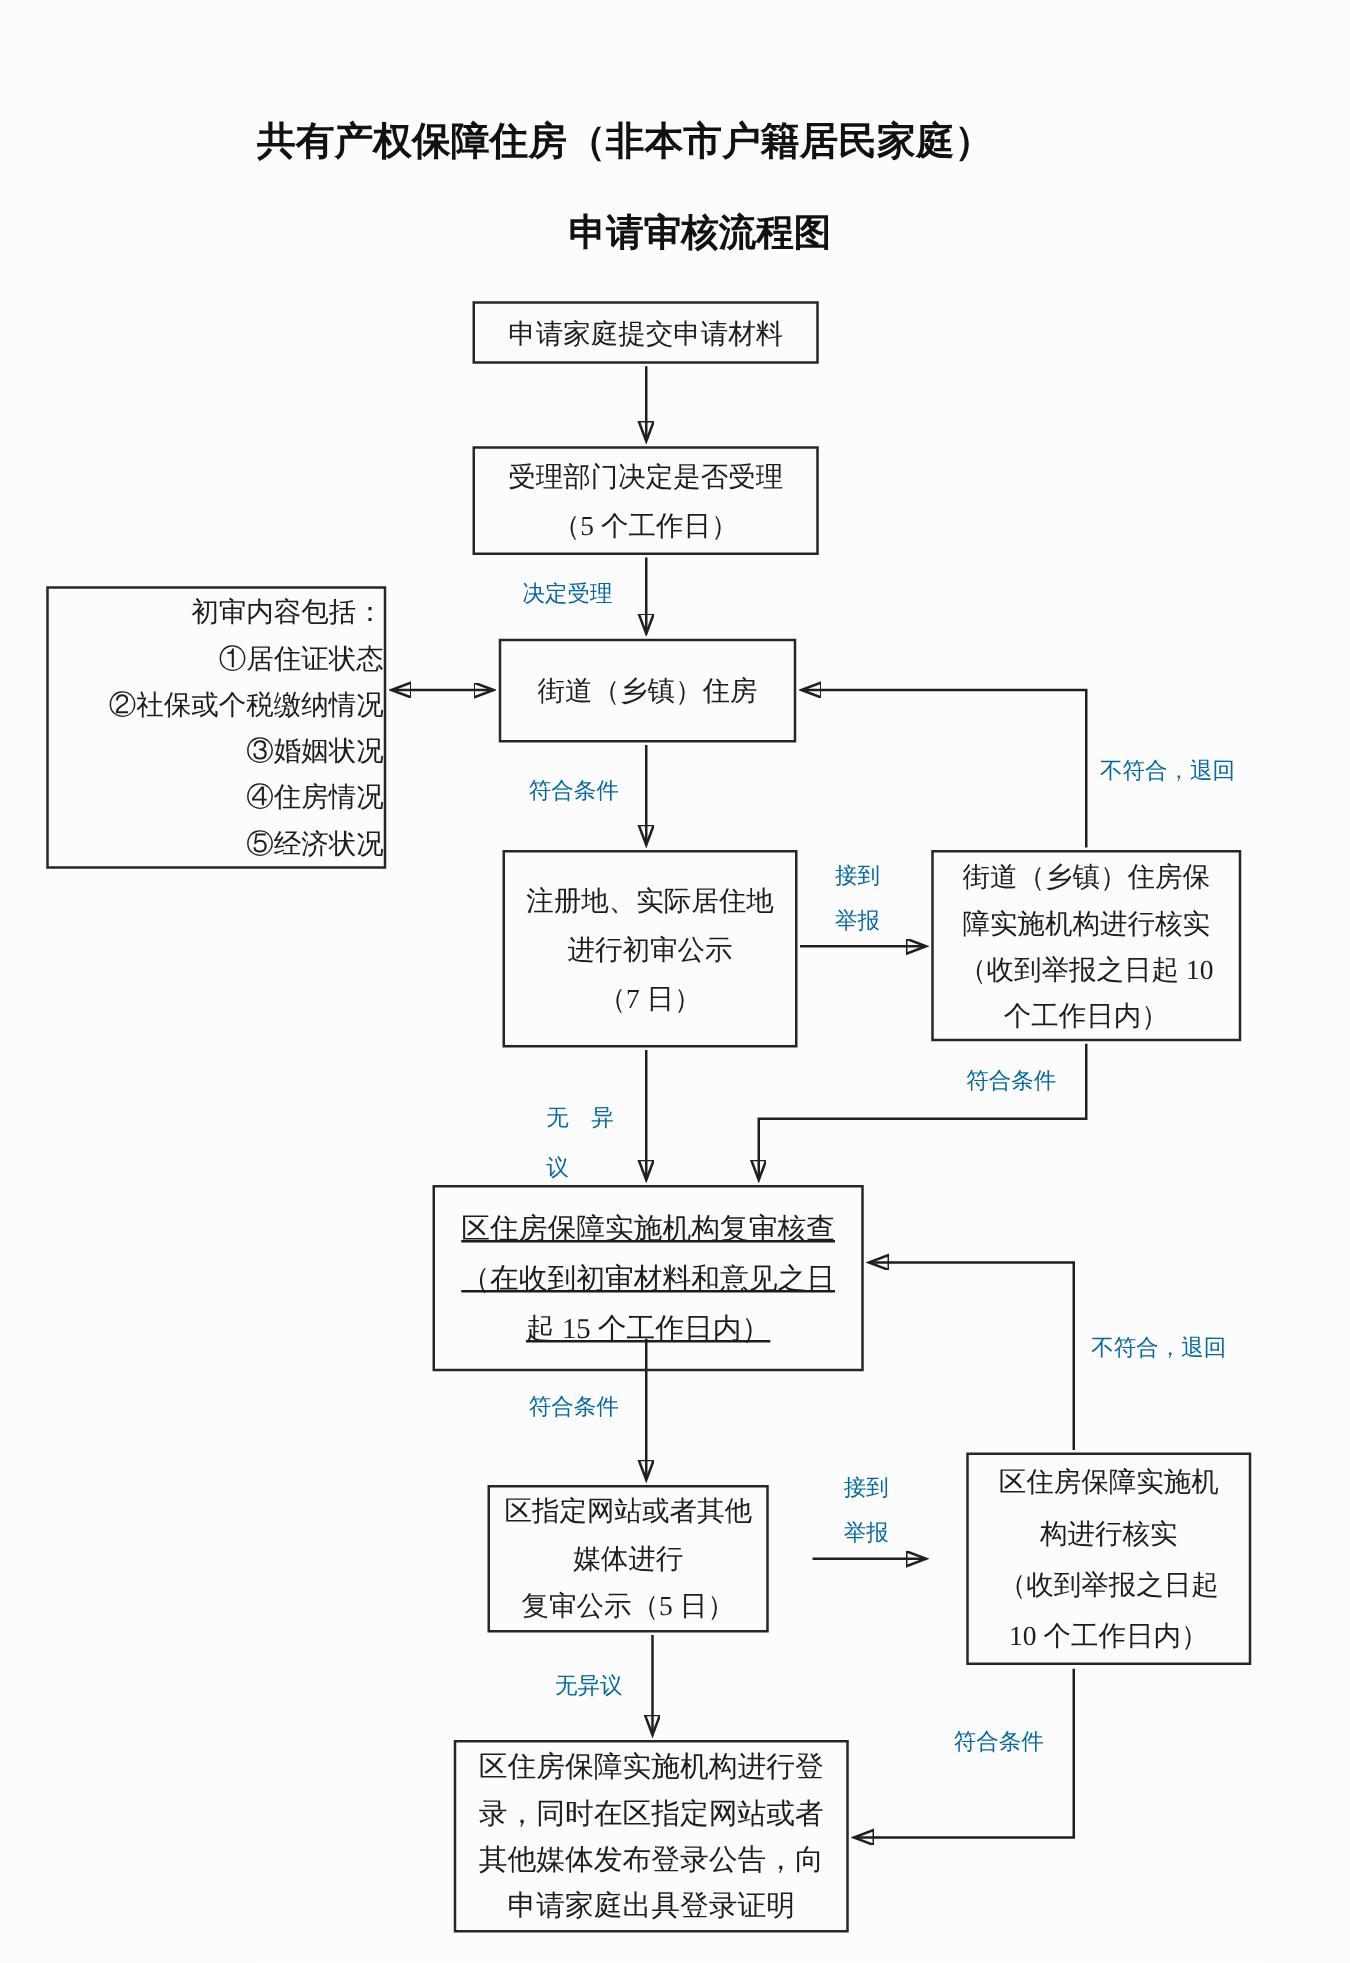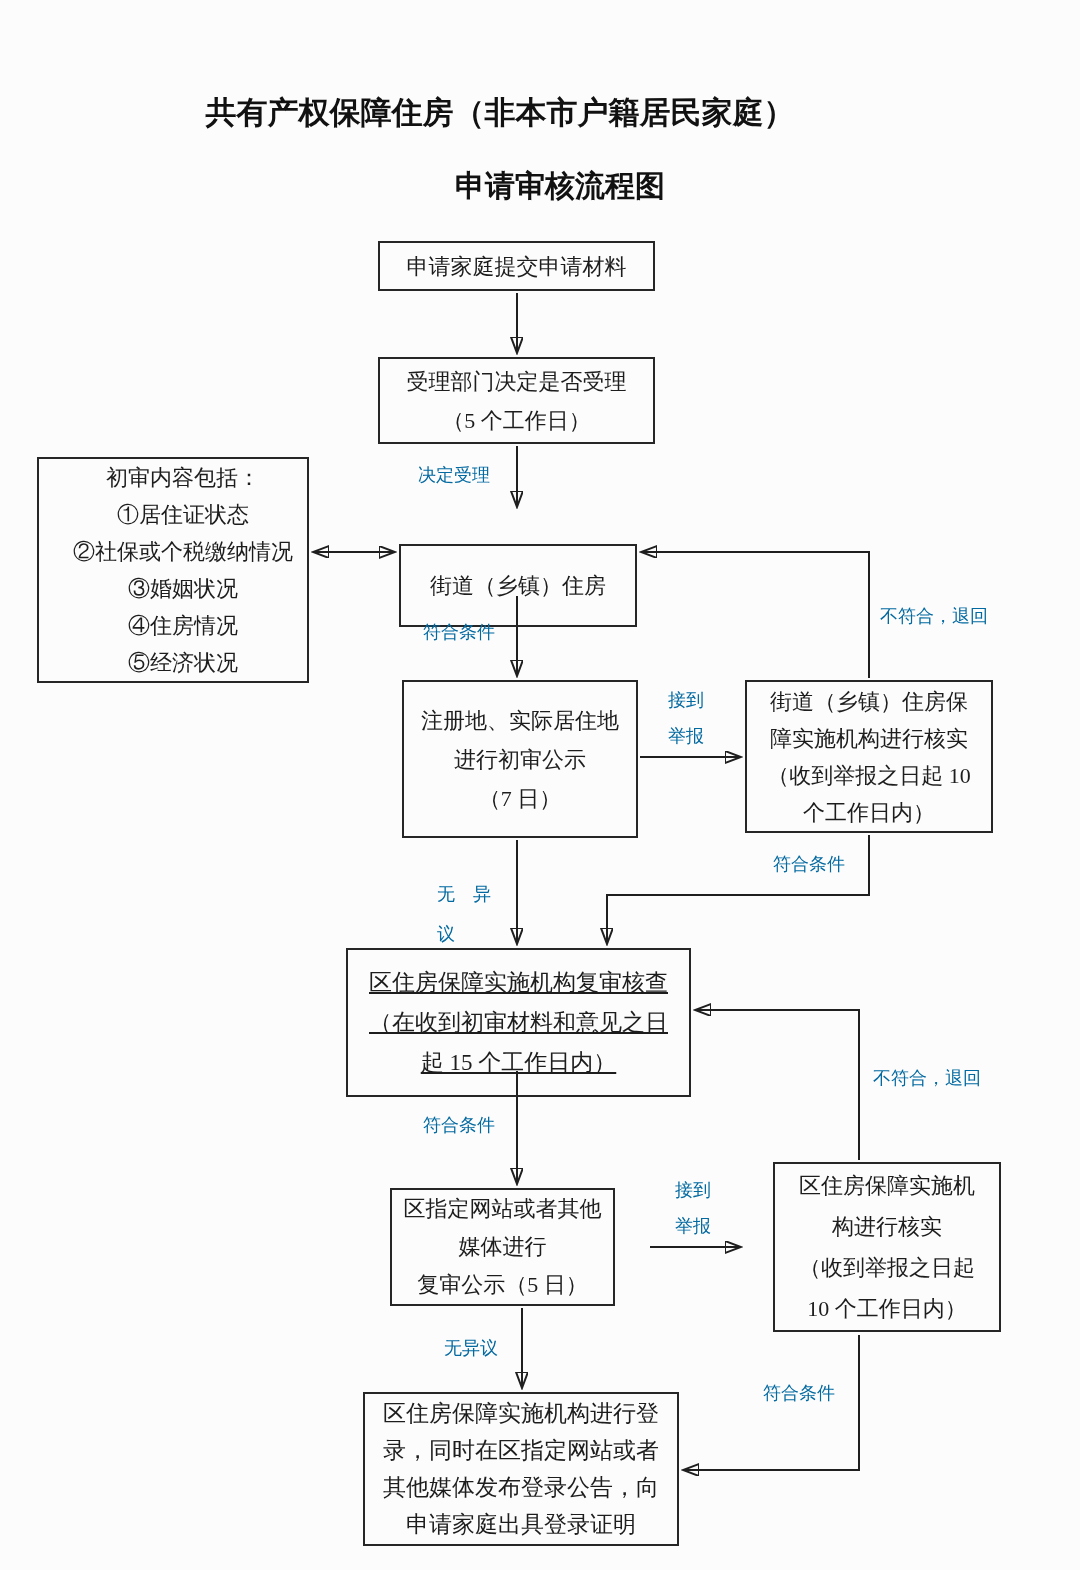--- a/index.html
+++ b/index.html
@@ -25,23 +25,23 @@
   }
   .node{
     position:absolute;box-sizing:border-box;
     border:2px solid #262626;
     display:flex;flex-direction:column;justify-content:center;align-items:center;
     text-align:center;font-size:22px;background:transparent;
   }
   .node .ln{line-height:39px;white-space:nowrap;}
   .n-submit   {left:378px;top:241px;width:277px;height:50px;}
   .n-accept   {left:378px;top:357px;width:277px;height:87px;}
-  .n-street   {left:399px;top:511px;width:238px;height:83px;margin-top:33px;}
-  .n-content  {left:37px; top:457px;width:272px;height:226px;
-               justify-content:center;align-items:center;text-align:left;padding-left:20px;}
+  .n-street   {left:399px;top:511px;width:238px;height:83px;}
+  .n-content  {left:37px; top:469px;width:272px;height:226px;
+               justify-content:center;align-items:flex-end;text-align:left;padding-left:20px;}
   .n-content .ln{line-height:37px;}
   .n-initpub  {left:402px;top:680px;width:236px;height:158px;}
   .n-verify1  {left:745px;top:680px;width:248px;height:153px;justify-content:flex-end;}
   .n-verify1 .ln{line-height:37px;}
   .n-district {left:346px;top:948px;width:345px;height:149px;font-size:23px;text-decoration:underline;}
   .n-district .ln{line-height:40px;}
   .n-revpub   {left:390px;top:1188px;width:225px;height:118px;}
   .n-revpub .ln{line-height:38px;}
   .n-verify2  {left:745px;top:1162px;width:228px;height:170px;margin-left:28px;}
   .n-verify2 .ln{line-height:41px;}

